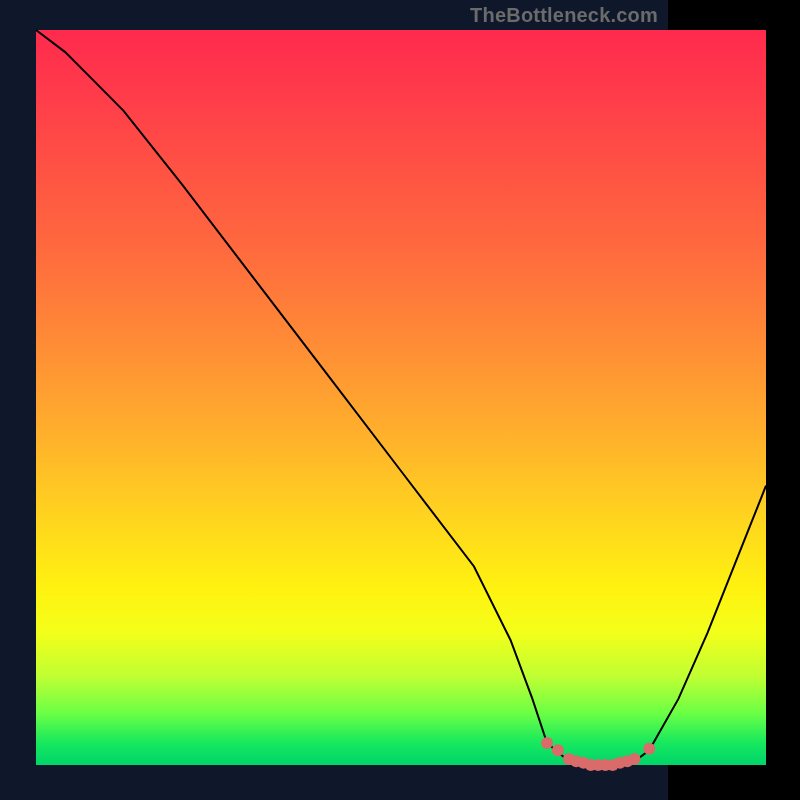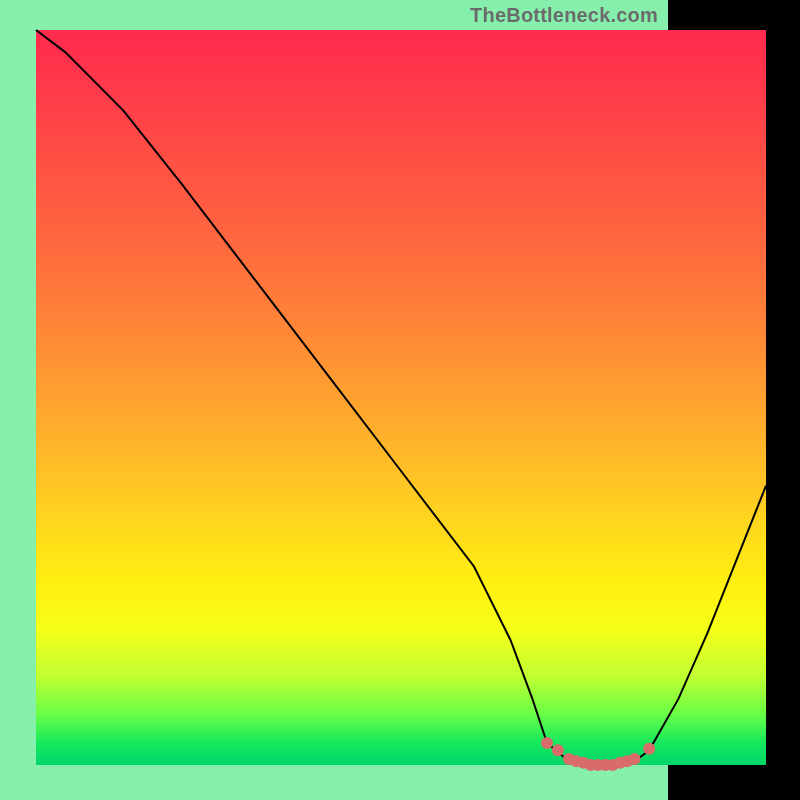--- a/index.html
+++ b/index.html
@@ -8,21 +8,21 @@
     width: 800px;
     height: 800px;
     background: #000;
     font-family: Arial, Helvetica, sans-serif;
     overflow: hidden;
   }
   .frame {
     position: relative;
     width: 668px;
     height: 800px;
-    background: #86efac;
+    background: #0f172a;
   }
   .attribution {
     position: absolute;
     top: 4px;
     right: 10px;
     font-size: 20px;
     font-weight: 600;
     color: #6b6b6b;
     letter-spacing: 0.2px;
   }

